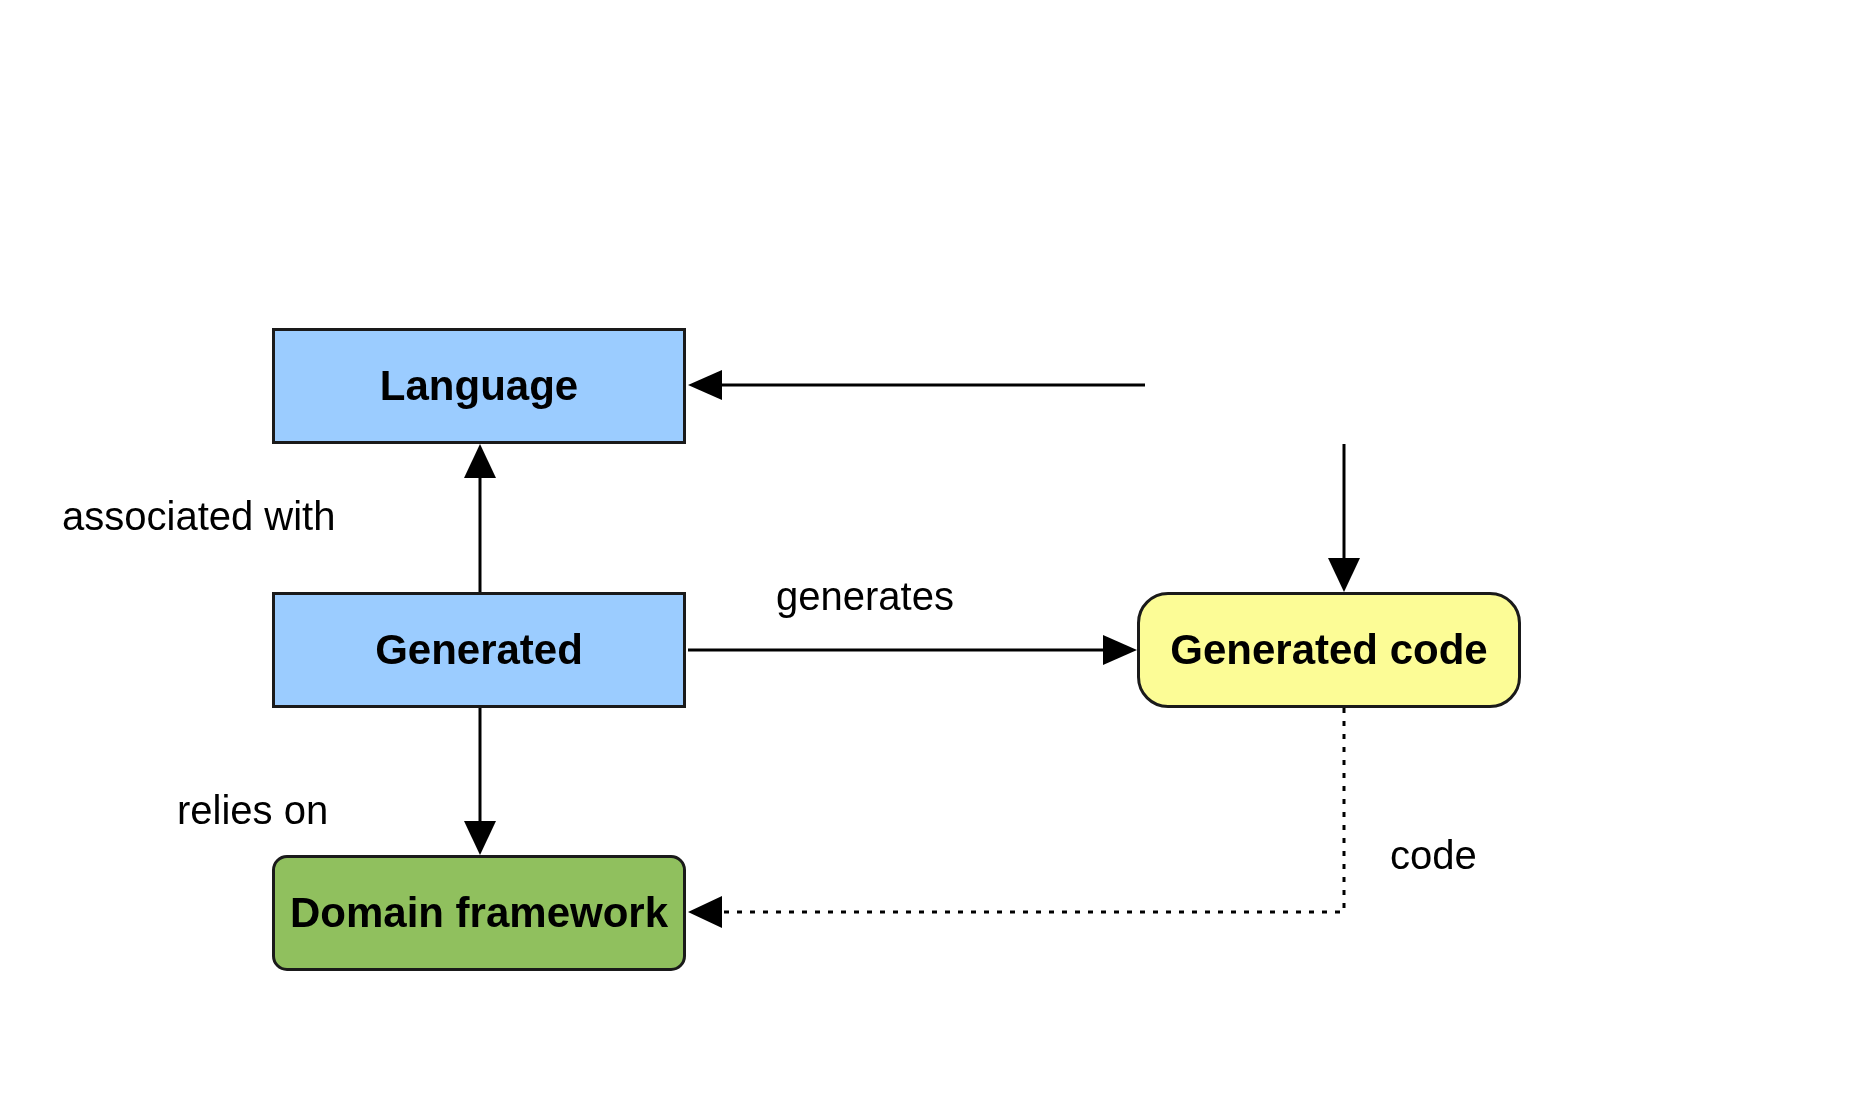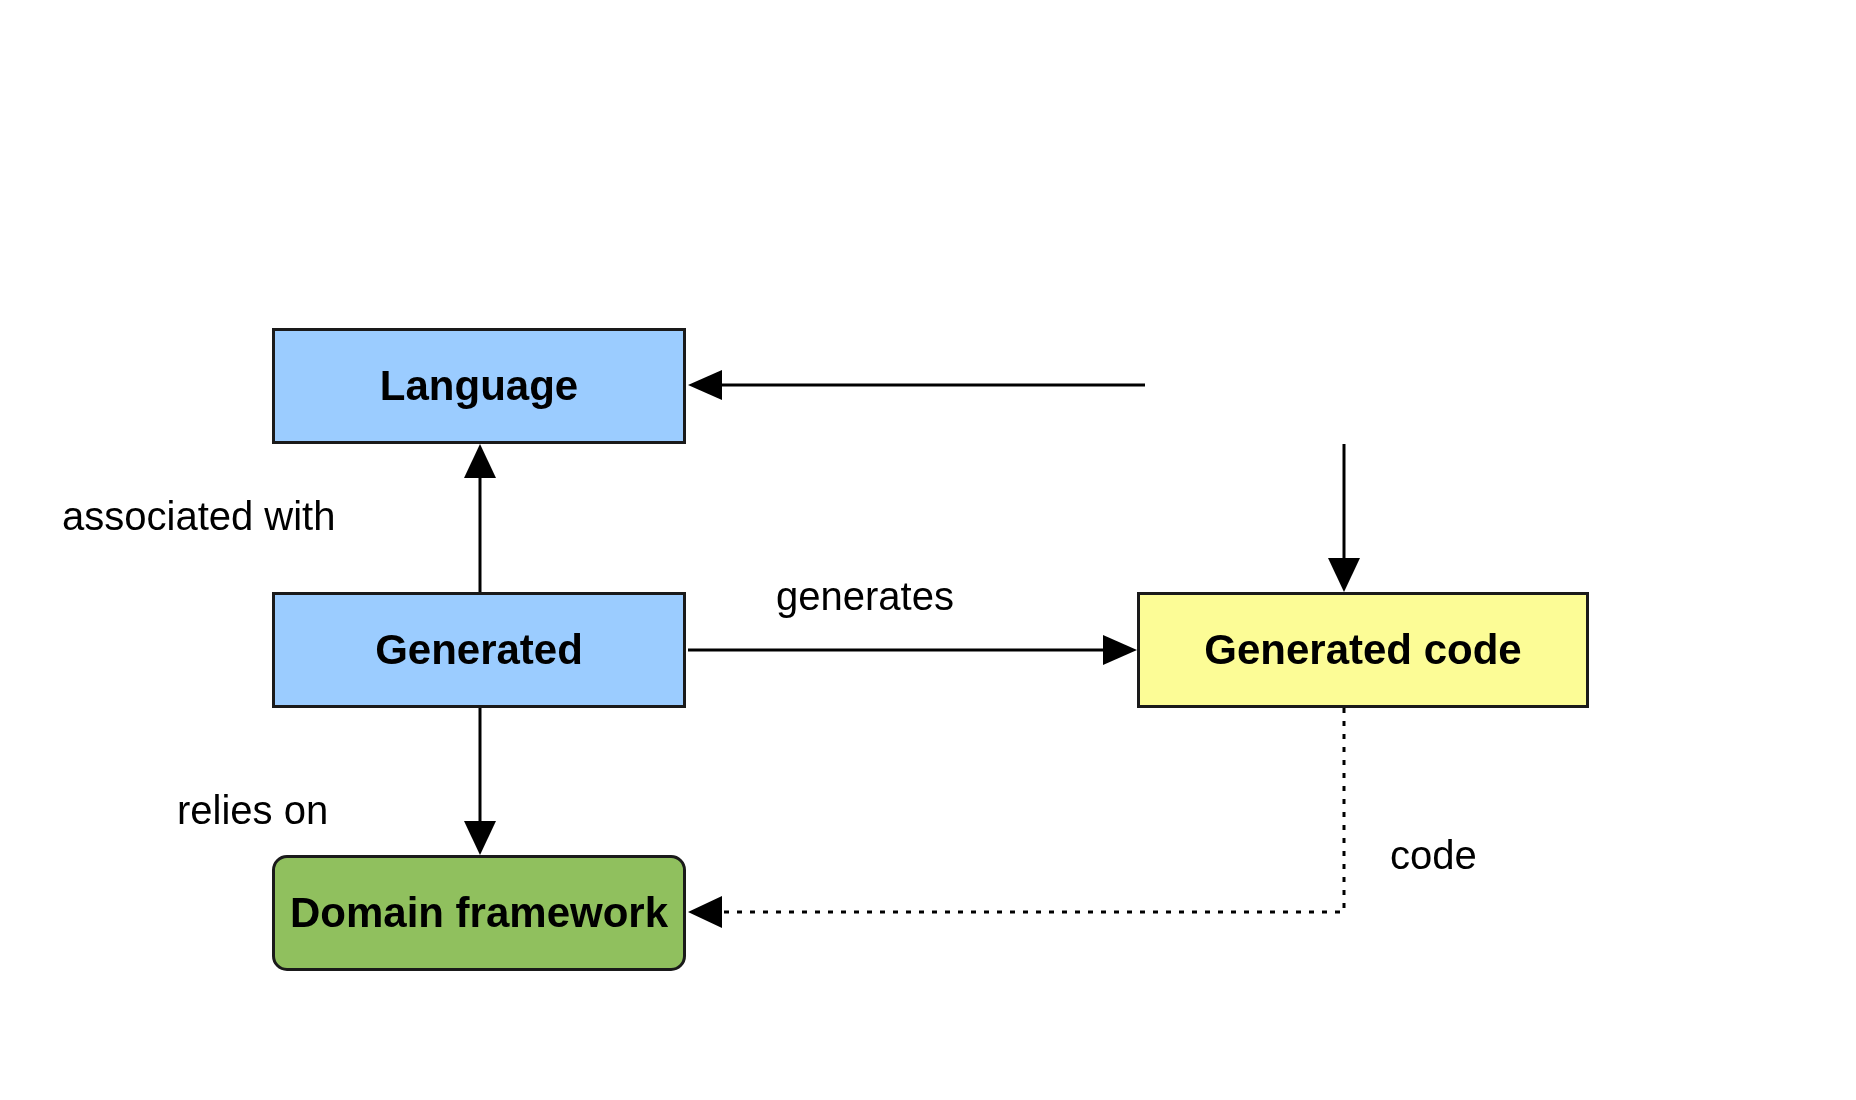--- a/index.html
+++ b/index.html
@@ -108,21 +108,21 @@
 
   <div class="node" style="left:272px; top:328px; width:414px; height:116px; background:#9bccff;">
     <span class="node-label">Language</span>
   </div>
 
 
   <div class="node" style="left:272px; top:592px; width:414px; height:116px; background:#9bccff;">
     <span class="node-label">Generated</span>
   </div>
 
-  <div class="node" style="left:1137px; top:592px; width:452px; height:116px; background:#fcfc96;">
+  <div class="node" style="left:1137px; top:592px; width:384px; height:116px; background:#fcfc96;border-radius:31px;">
     <span class="node-label">Generated code</span>
   </div>
 
   <div class="node" style="left:272px; top:855px; width:414px; height:116px; background:#90c05e;border-radius:15px;">
     <span class="node-label">Domain framework</span>
   </div>
 
   <div class="edge-label" style="left:62px; top:496px;">associated with</div>
 
   <div class="edge-label" style="left:776px; top:576px;">generates</div>

